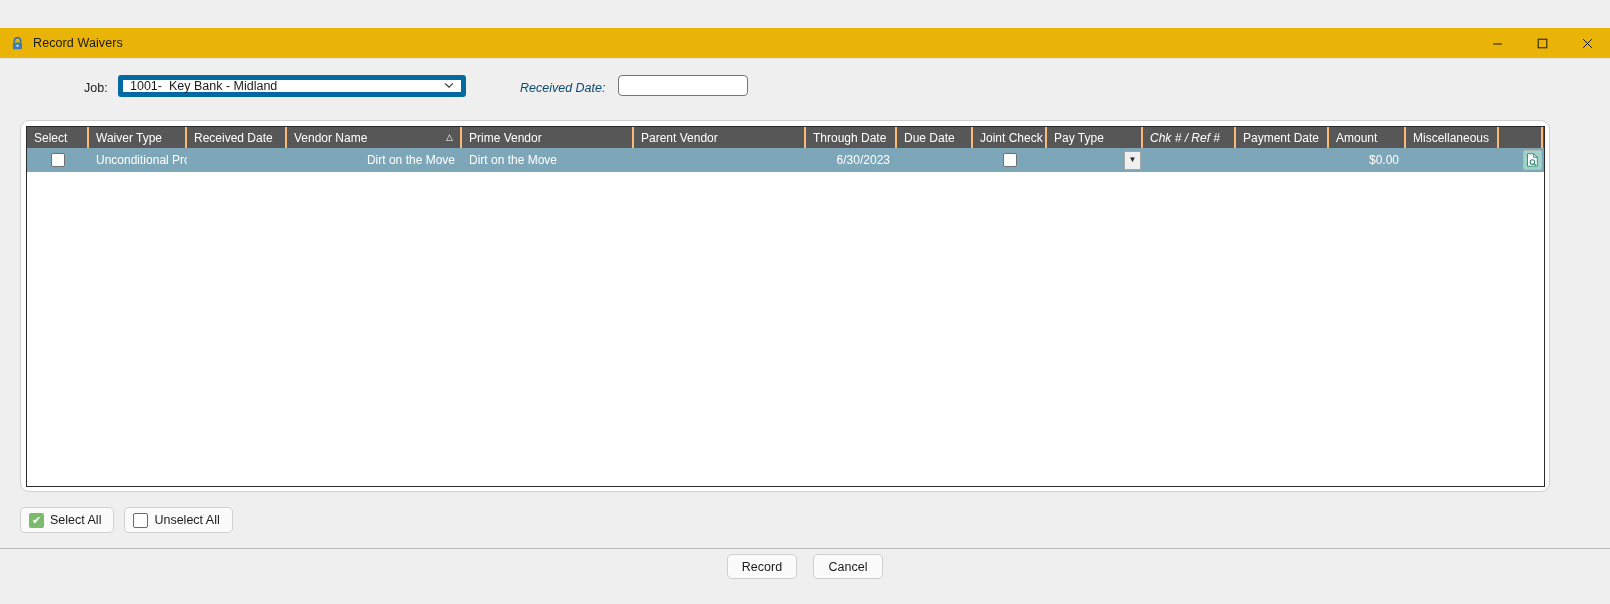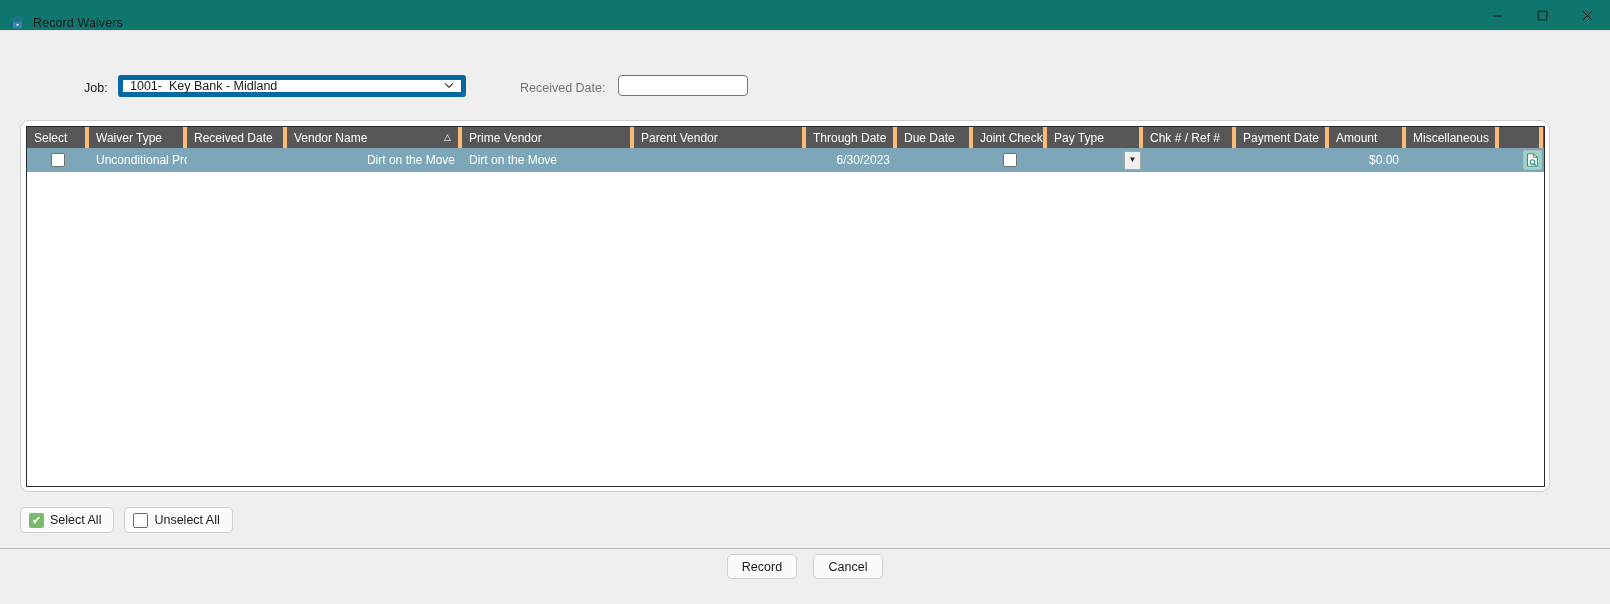--- a/index.html
+++ b/index.html
@@ -12,25 +12,26 @@
     background: #efefef;
     font-family: "Liberation Sans", sans-serif;
     font-size: 12px;
     color: #1a1a1a;
     overflow: hidden;
   }
 
   
   .titlebar {
     height: 30px;
-    background: #0f766e;
-    display: flex;
-    align-items: flex-end;
+    background: #eab308;
+    display: flex;
+    align-items: center;
     border-bottom: 1px solid #e6e6e6;
     position: relative;
+    margin-top: 28px;
   }
   .titlebar-icon {
     margin-left: 9px;
     margin-right: 8px;
     width: 16px;
     height: 16px;
     display: flex;
     align-items: center;
     justify-content: center;
   }
@@ -98,21 +99,22 @@
     margin-right: 7px;
     font-size: 9px;
     color: #333;
     line-height: 1;
   }
   .lbl-received {
     position: absolute;
     left: 520px;
     top: 7px;
     font-size: 12.5px;
-    color: #737373;
+    color: #0c4a6e;
+    font-style: italic;
   }
   .received-input {
     position: absolute;
     left: 618px;
     top: 1px;
     width: 130px;
     height: 21px;
     background: #ffffff;
     border: 1px solid #767676;
     border-radius: 4px;
@@ -144,21 +146,21 @@
   .grid-header {
     display: flex;
     height: 21px;
     background: #575757;
     color: #ffffff;
     font-size: 12px;
     align-items: stretch;
   }
   .hcell {
     box-sizing: border-box;
-    border-right: 4px solid #fdba74;
+    border-right: 2px solid #fdba74;
     padding-left: 7px;
     display: flex;
     align-items: center;
     white-space: nowrap;
     overflow: hidden;
     position: relative;
   }
   .hcell .sort-tri {
     margin-left: auto;
     margin-right: 7px;
@@ -371,21 +373,21 @@
         </div>
         <div class="hcell" style="width: 76px;">
           <span>Due Date</span>
         </div>
         <div class="hcell" style="width: 74px;">
           <span>Joint Check</span>
         </div>
         <div class="hcell" style="width: 96px;">
           <span>Pay Type</span>
         </div>
-        <div class="hcell" style="width: 93px;">
+        <div class="hcell" style="width: 93px; font-style: italic;">
           <span>Chk # / Ref #</span>
         </div>
         <div class="hcell" style="width: 93px;">
           <span>Payment Date</span>
         </div>
         <div class="hcell" style="width: 77px;">
           <span>Amount</span>
         </div>
         <div class="hcell" style="width: 93px;">
           <span>Miscellaneous</span>

